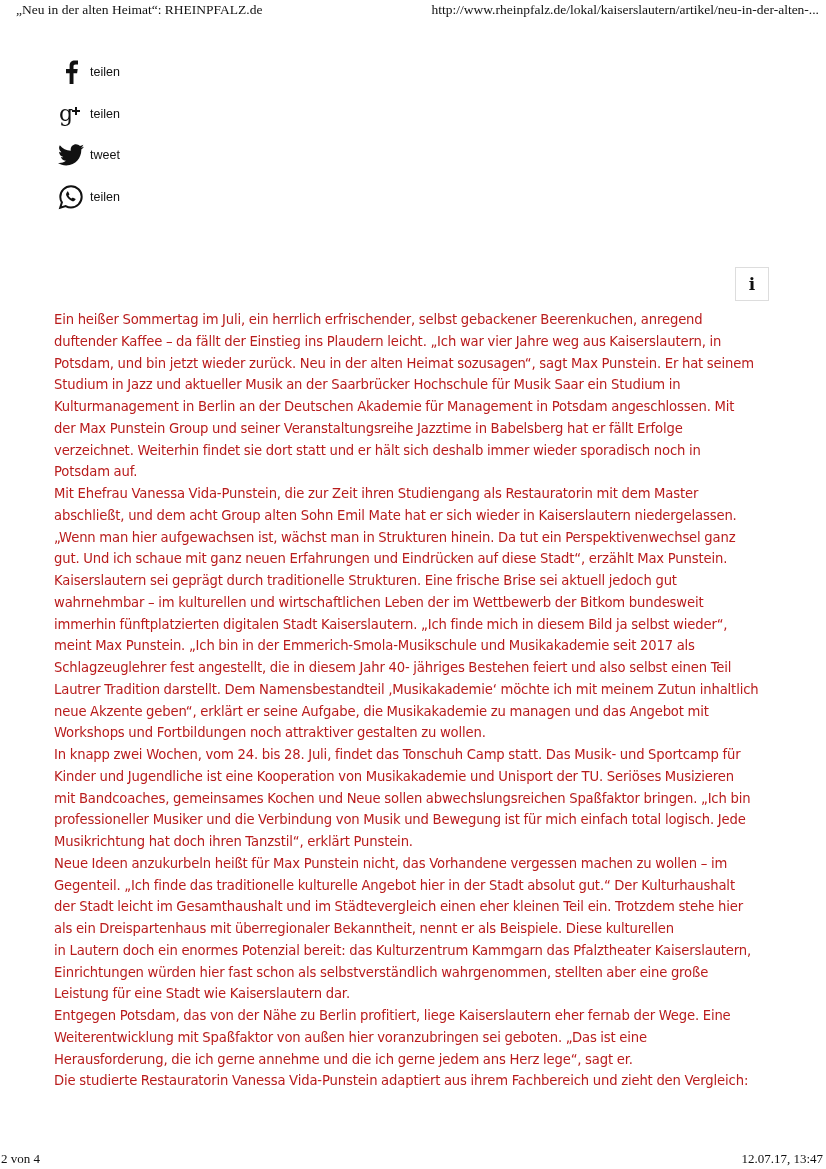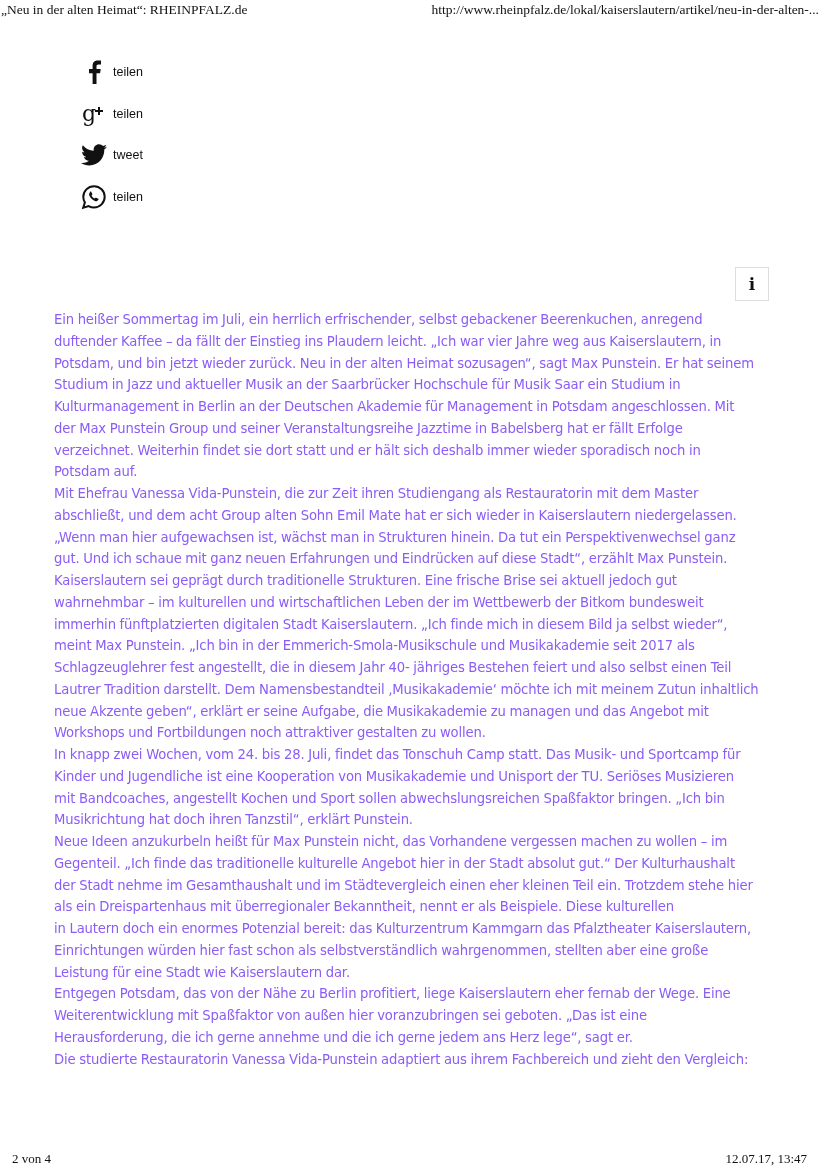--- a/index.html
+++ b/index.html
@@ -22,37 +22,37 @@
       height: 18px;
       font-family: "Liberation Serif", serif;
       font-size: 13.5px;
       color: #111111;
     }
     .print-header .title {
       position: absolute;
       left: 1px;
       top: 0;
       white-space: nowrap;
+      padding-left: 15px;
     }
     .print-header .url {
       position: absolute;
       right: 7px;
       top: 0;
       white-space: nowrap;
     }
     .print-footer {
       position: absolute;
       top: 1151px;
       left: 0;
-      right: 16px;
+      right: 0;
       height: 16px;
       font-family: "Liberation Serif", serif;
       font-size: 13px;
       color: #111111;
-      margin-left: 11px;
     }
     .print-footer .page {
       position: absolute;
       left: 1px;
       top: 0;
     }
     .print-footer .datetime {
       position: absolute;
       right: 3px;
       top: 0;
@@ -64,21 +64,20 @@
       width: 120px;
     }
     .share-item {
       display: flex;
       align-items: center;
       height: 28px;
       margin-bottom: 13.7px;
       cursor: pointer;
       text-decoration: none;
       color: #111111;
-      margin-left: 23px;
     }
     .share-icon {
       width: 28px;
       height: 28px;
       display: flex;
       align-items: center;
       justify-content: center;
       margin-right: 5px;
     }
     .share-icon svg {
@@ -111,21 +110,21 @@
       line-height: 1;
     }
     .article {
       position: absolute;
       left: 54px;
       top: 309px;
       width: 730px;
       font-family: "DejaVu Sans", sans-serif;
       font-size: 13.2px;
       line-height: 21.75px;
-      color: #8b5cf6;
+      color: #b91c1c;
       letter-spacing: -0.15px;
       word-spacing: -0.3px;
     }
     .article p {
       margin: 0;
       padding: 0;
     }
     .article .line {
       display: block;
       white-space: nowrap;
@@ -201,27 +200,28 @@
     <span class="line">immerhin fünftplatzierten digitalen Stadt Kaiserslautern. „Ich finde mich in diesem Bild ja selbst wieder“,</span>
     <span class="line">meint Max Punstein. „Ich bin in der Emmerich-Smola-Musikschule und Musikakademie seit 2017 als</span>
     <span class="line">Schlagzeuglehrer fest angestellt, die in diesem Jahr 40- jähriges Bestehen feiert und also selbst einen Teil</span>
     <span class="line">Lautrer Tradition darstellt. Dem Namensbestandteil ‚Musikakademie‘ möchte ich mit meinem Zutun inhaltlich</span>
     <span class="line">neue Akzente geben“, erklärt er seine Aufgabe, die Musikakademie zu managen und das Angebot mit</span>
     <span class="line">Workshops und Fortbildungen noch attraktiver gestalten zu wollen.</span>
   </p>
   <p>
     <span class="line">In knapp zwei Wochen, vom 24. bis 28. Juli, findet das Tonschuh Camp statt. Das Musik- und Sportcamp für</span>
     <span class="line">Kinder und Jugendliche ist eine Kooperation von Musikakademie und Unisport der TU. Seriöses Musizieren</span>
-    <span class="line">mit Bandcoaches, angestellt Kochen und Sport sollen abwechslungsreichen Spaßfaktor bringen. „Ich bin</span>
+    <span class="line">mit Bandcoaches, gemeinsames Kochen und Neue sollen abwechslungsreichen Spaßfaktor bringen. „Ich bin</span>
+    <span class="line">professioneller Musiker und die Verbindung von Musik und Bewegung ist für mich einfach total logisch. Jede</span>
     <span class="line">Musikrichtung hat doch ihren Tanzstil“, erklärt Punstein.</span>
   </p>
   <p>
     <span class="line">Neue Ideen anzukurbeln heißt für Max Punstein nicht, das Vorhandene vergessen machen zu wollen – im</span>
     <span class="line">Gegenteil. „Ich finde das traditionelle kulturelle Angebot hier in der Stadt absolut gut.“ Der Kulturhaushalt</span>
-    <span class="line">der Stadt nehme im Gesamthaushalt und im Städtevergleich einen eher kleinen Teil ein. Trotzdem stehe hier</span>
+    <span class="line">der Stadt leicht im Gesamthaushalt und im Städtevergleich einen eher kleinen Teil ein. Trotzdem stehe hier</span>
     <span class="line">als ein Dreispartenhaus mit überregionaler Bekanntheit, nennt er als Beispiele. Diese kulturellen</span>
     <span class="line">in Lautern doch ein enormes Potenzial bereit: das Kulturzentrum Kammgarn das Pfalztheater Kaiserslautern,</span>
     <span class="line">Einrichtungen würden hier fast schon als selbstverständlich wahrgenommen, stellten aber eine große</span>
     <span class="line">Leistung für eine Stadt wie Kaiserslautern dar.</span>
   </p>
   <p>
     <span class="line">Entgegen Potsdam, das von der Nähe zu Berlin profitiert, liege Kaiserslautern eher fernab der Wege. Eine</span>
     <span class="line">Weiterentwicklung mit Spaßfaktor von außen hier voranzubringen sei geboten. „Das ist eine</span>
     <span class="line">Herausforderung, die ich gerne annehme und die ich gerne jedem ans Herz lege“, sagt er.</span>
   </p>

